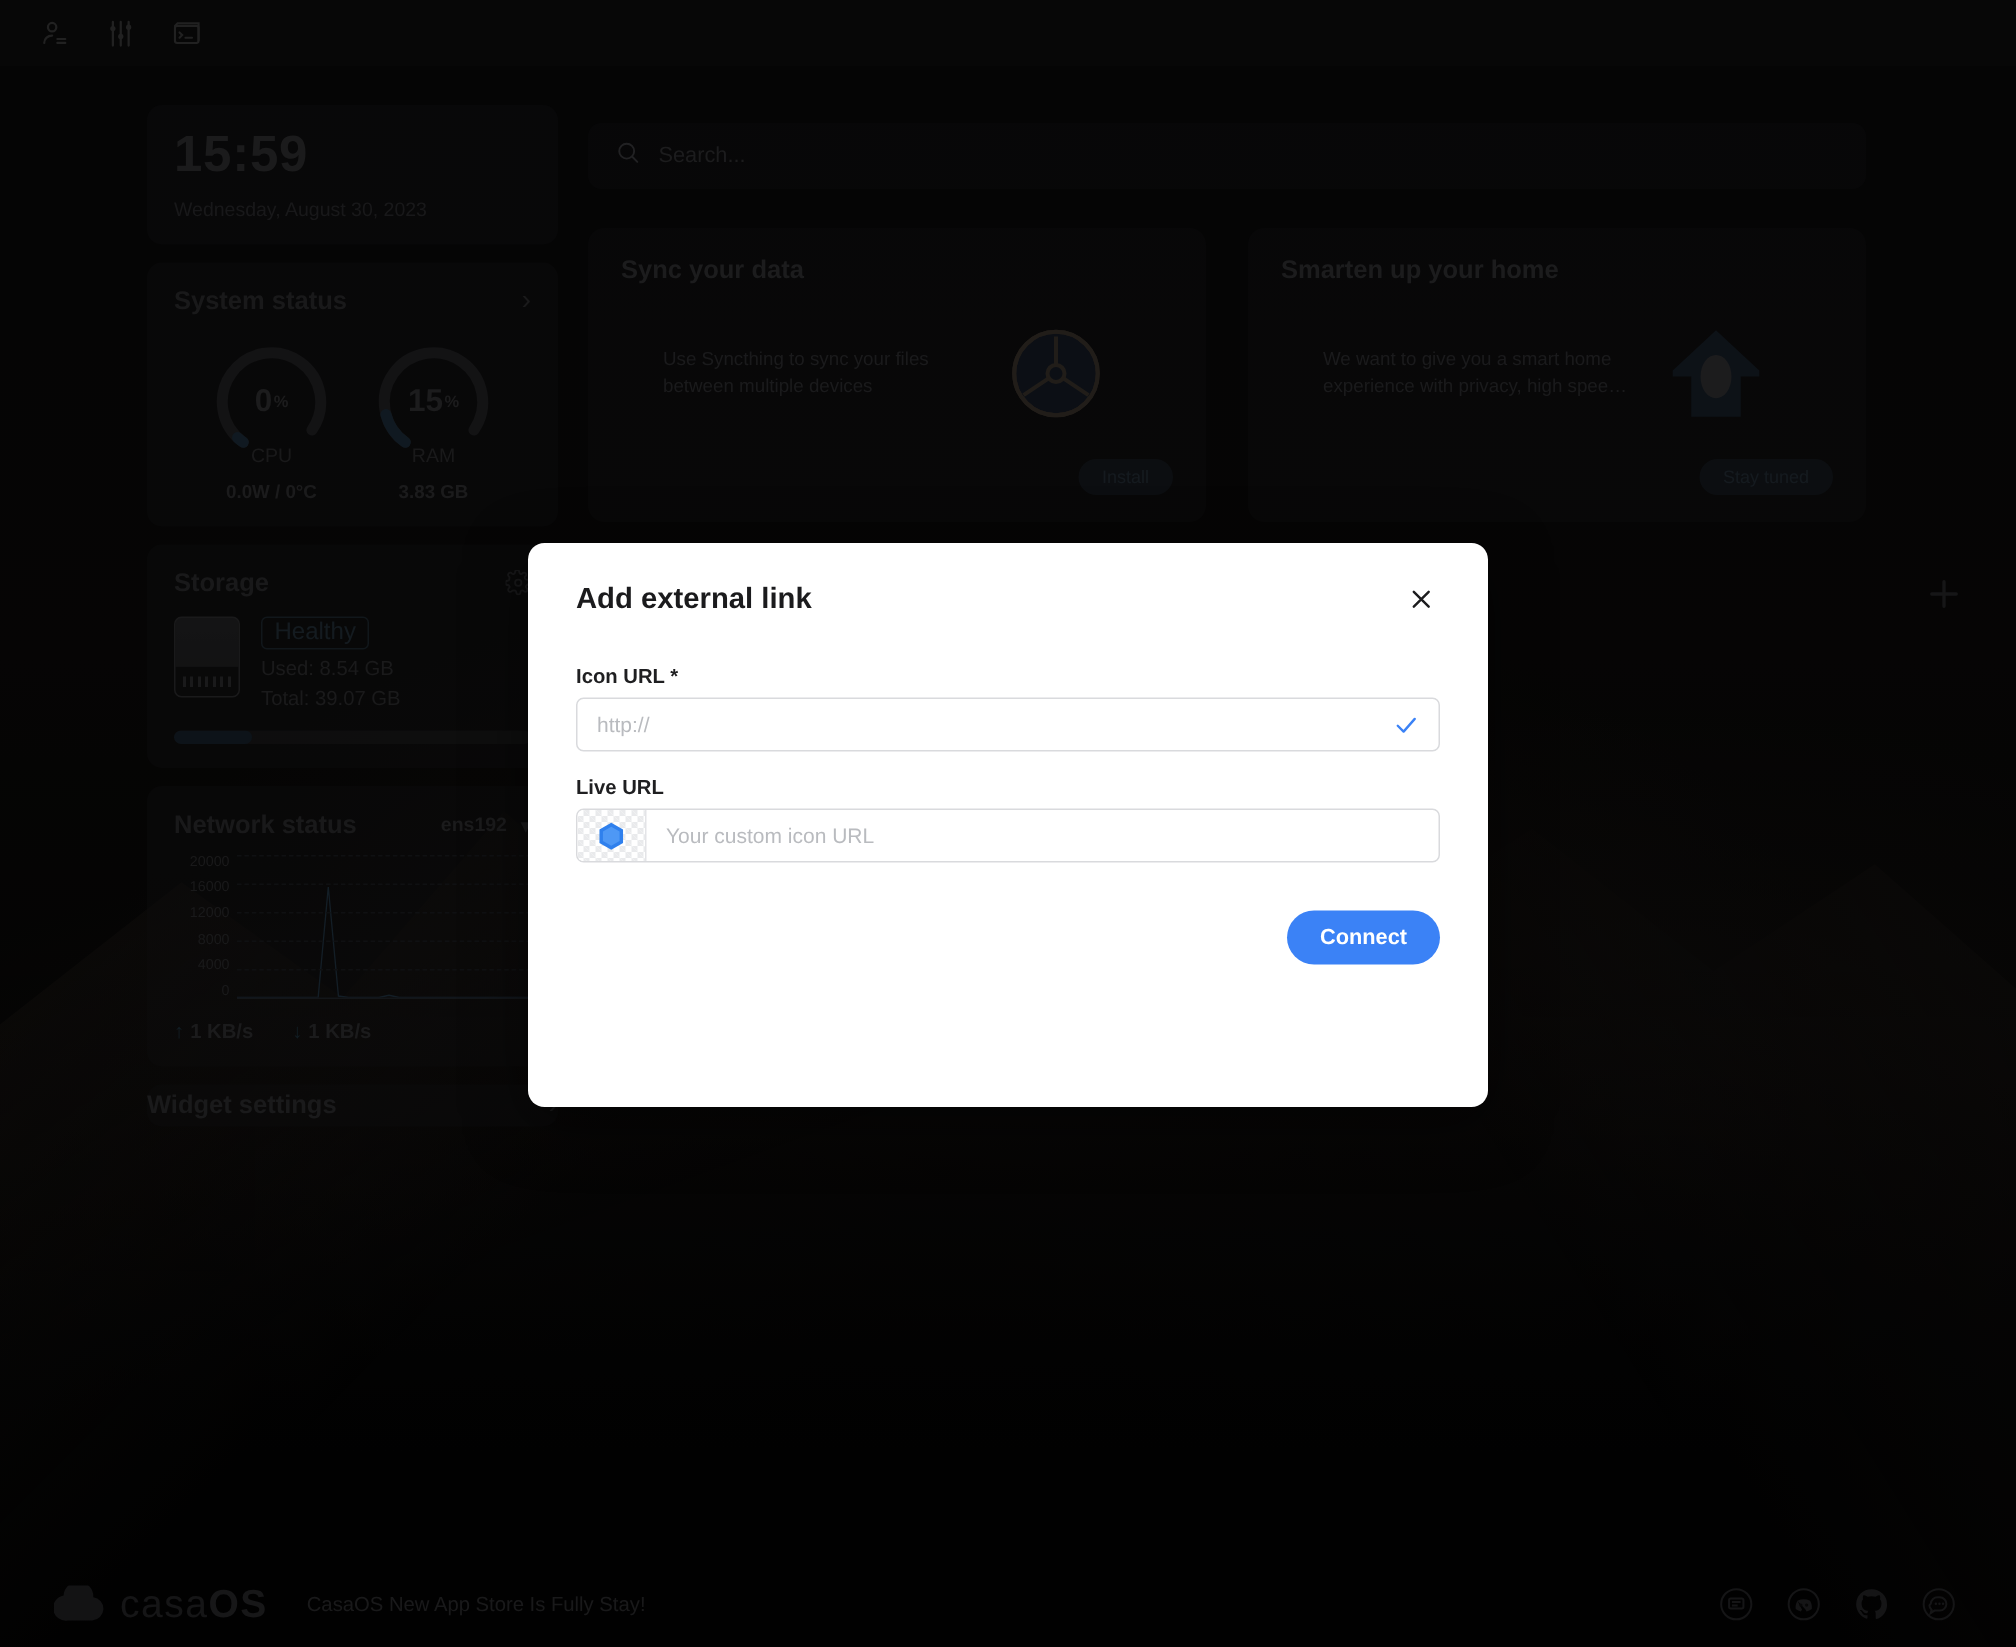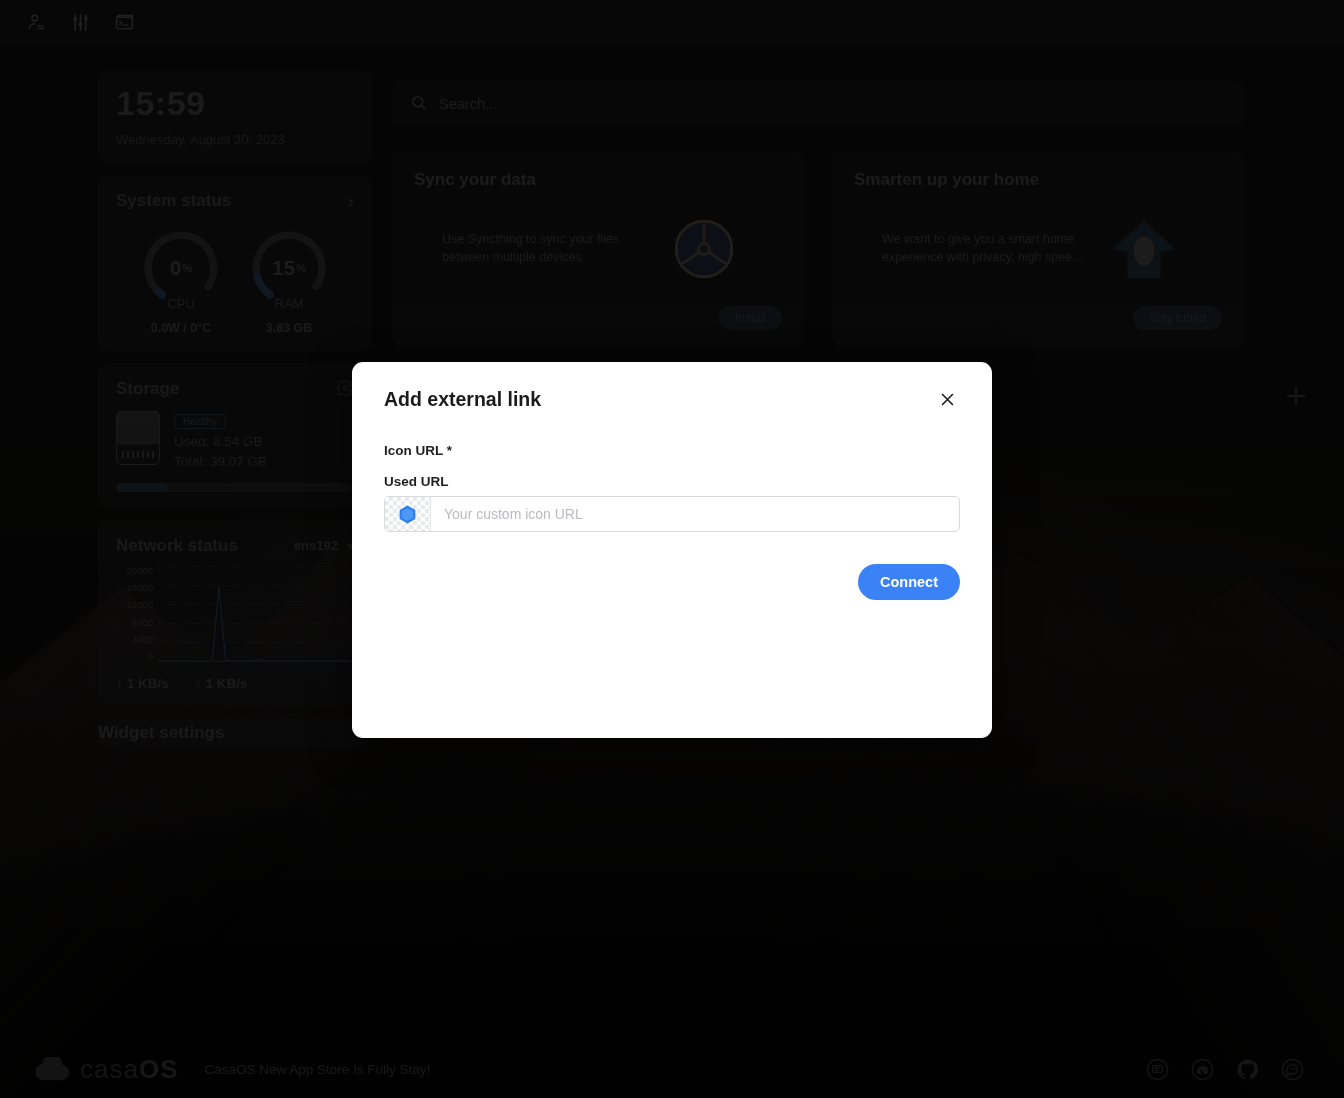--- a/index.html
+++ b/index.html
@@ -89,21 +89,21 @@
   .drive {
     width: 44px; height: 54px; border-radius: 5px;
     background: linear-gradient(180deg, #2e2e30 0%, #2a2a2c 62%, #151516 63%, #151516 100%);
     border: 1px solid #3a3a3c; position: relative;
   }
   .drive::after {
     content:""; position:absolute; left: 5px; right: 5px; bottom: 6px; height: 7px;
     background: repeating-linear-gradient(90deg,#3a3a3c 0 2px,#151516 2px 5px);
   }
   .badge {
-    display: inline-block; font-size: 10px; color: #2e3d48;
+    display: inline-block; font-size: 16px; color: #2e3d48;
     border: 1px solid #26333c; border-radius: 4px; padding: 1px 8px;
   }
   .stor-line { font-size: 13.5px; color: #3a3a3c; margin-top: 5px; }
   .progress { height: 9px; border-radius: 5px; background: rgba(55,55,58,0.35); margin-top: 14px; overflow: hidden; }
   .progress > i { display:block; height: 100%; background: #1d2b38; border-radius: 5px; }
 
   .net-head { display: flex; align-items: center; justify-content: space-between; }
   .net-iface { font-size: 13px; font-weight: 700; color: #3c3c3e; }
   .chart { position: relative; height: 96px; margin-top: 10px; display: flex; }
   .y-axis { width: 42px; display:flex; flex-direction: column; justify-content: space-between; align-items: flex-end; padding-right: 5px; }
@@ -473,28 +473,36 @@
         <path d="M5 5l14 14M19 5L5 19"></path>
       </svg>
     </div>
   </div>
 
   <div class="f1">
     <div class="field-label">
       <span>Icon URL</span>
       <span class="req">*</span>
     </div>
+    <div class="input-wrap">
+      <input type="text" placeholder="http://" value="" style="">
+      <span class="check">
+        <svg viewBox="0 0 24 24" fill="none" stroke="currentColor" stroke-width="2.2" stroke-linecap="round" stroke-linejoin="round">
+          <path d="M4 12.5l5.5 5.5L20 6"></path>
+        </svg>
+      </span>
+    </div>
   </div>
 
   <div class="f2">
   </div>
 
   <div class="f3">
     <div class="field-label">
-      <span>Used URL</span>
+      <span>Live URL</span>
     </div>
     <div class="input-wrap icon-input">
       <span class="icon-chip">
         <svg viewBox="0 0 24 24">
           <path d="M12 2.6l8.2 4.7v9.4L12 21.4 3.8 16.7V7.3z" fill="#2f80ed"></path>
           <path d="M12 5.4l5.8 3.3v6.6L12 18.6l-5.8-3.3V8.7z" fill="#4e98f5"></path>
         </svg>
       </span>
       <input type="text" placeholder="Your custom icon URL" value="" style="">
     </div>

